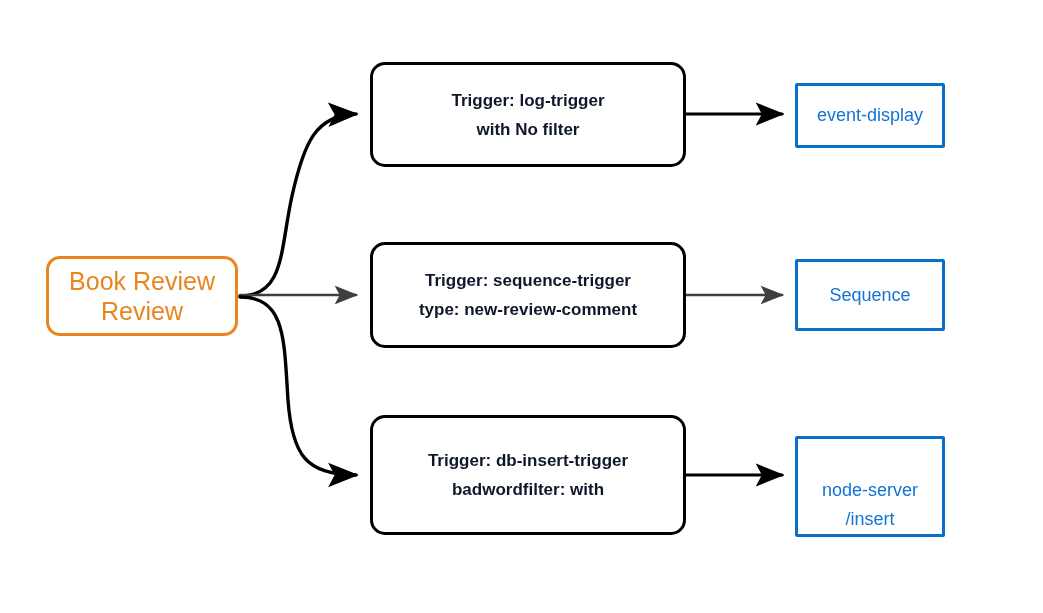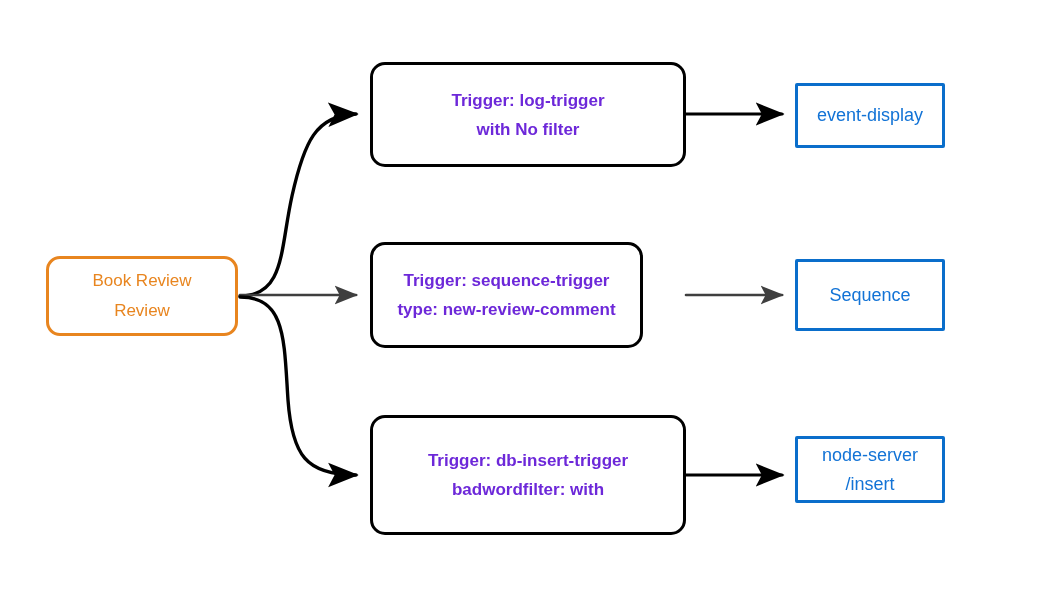--- a/index.html
+++ b/index.html
@@ -30,27 +30,27 @@
     flex-direction: column;
     align-items: center;
     justify-content: center;
     text-align: center;
     background: #ffffff;
   }
   .node-source {
     border: 3px solid #e8851f;
     border-radius: 14px;
     color: #e8851f;
-    font-size: 17px;
+    font-size: 25px;
     line-height: 30px;
   }
   .node-trigger {
     border: 3.2px solid #000000;
     border-radius: 15px;
-    color: #6d28d9;
+    color: #0f172a;
     font-size: 17px;
     line-height: 29px;
   }
   .node-target {
     border: 3.2px solid #0a6ecb;
     border-radius: 2px;
     color: #1273d6;
     font-size: 18px;
     line-height: 29px;
   }
@@ -92,36 +92,36 @@
   <div class="node node-source" style="left:46px; top:256px; width:192px; height:80px;">
     <span class="line">Book Review</span>
     <span class="line">Review</span>
   </div>
 
   <div class="node node-trigger" style="left:370px; top:62px; width:316px; height:105px;">
     <span class="line b">Trigger: log-trigger</span>
     <span class="line"><span class="b"></span><span class="n">with No filter</span></span>
   </div>
 
-  <div class="node node-trigger" style="left:370px; top:242px; width:273px; height:106px;">
+  <div class="node node-trigger" style="left:370px; top:242px; width:316px; height:106px;">
     <span class="line b">Trigger: sequence-trigger</span>
     <span class="line"><span class="b">type</span><span class="n">: new-review-comment</span></span>
   </div>
 
   <div class="node node-trigger" style="left:370px; top:415px; width:316px; height:120px;text-align:right;">
     <span class="line b">Trigger: db-insert-trigger</span>
     <span class="line"><span class="b">badwordfilter</span><span class="n">: with</span></span>
   </div>
 
   <div class="node node-target" style="left:795px; top:83px; width:150px; height:65px;">
     <span class="line">event-display</span>
   </div>
 
   <div class="node node-target" style="left:795px; top:259px; width:150px; height:72px;">
     <span class="line">Sequence</span>
   </div>
 
-  <div class="node node-target" style="left:795px; top:436px; width:150px; height:67px;">
+  <div class="node node-target" style="left:795px; top:436px; width:150px; height:101px;justify-content:flex-end;">
     <span class="line">node-server</span>
     <span class="line">/insert</span>
   </div>
 
 </div>
 
 </body></html>

